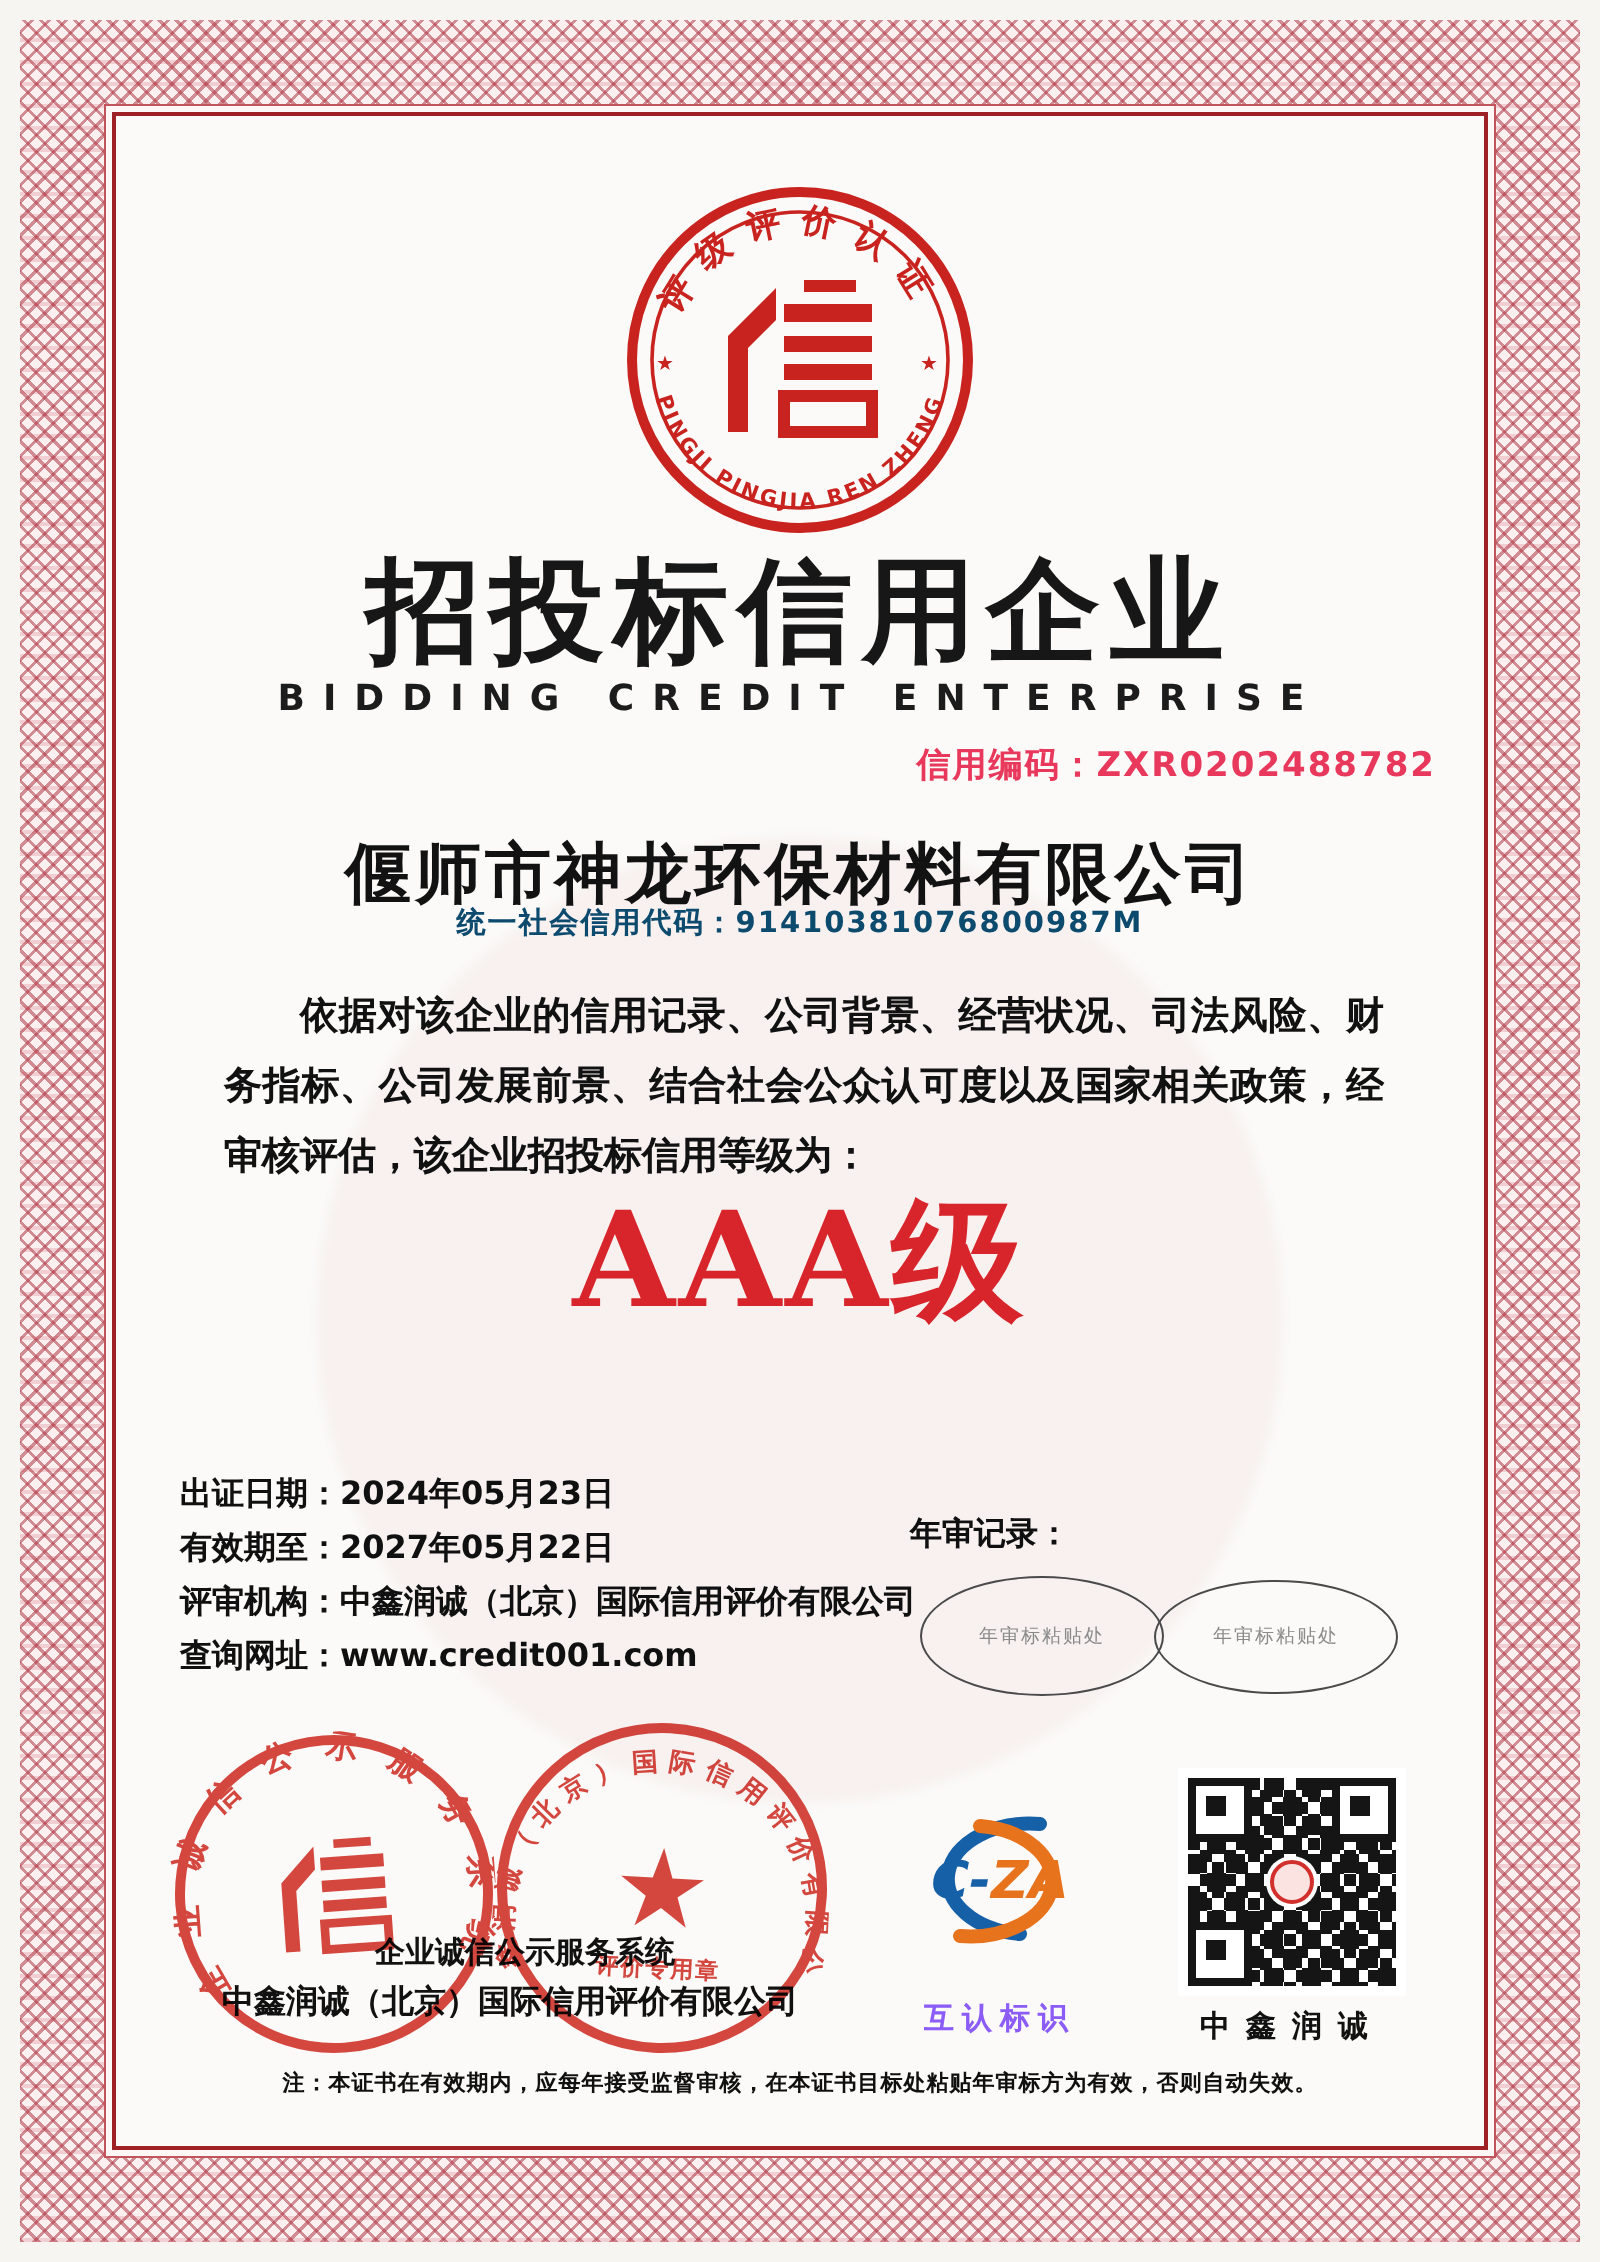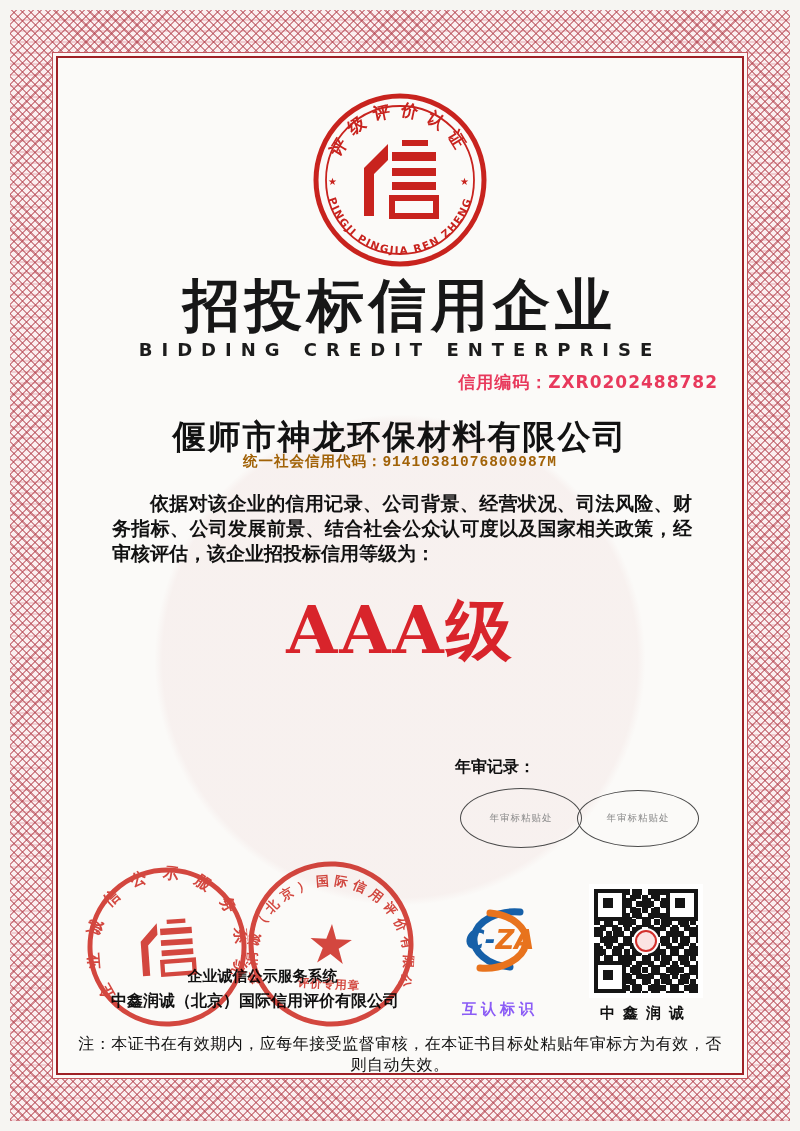--- a/index.html
+++ b/index.html
@@ -18,22 +18,22 @@
   .content{position:absolute;inset:0;}
 
   .abs{position:absolute;}
   .ctr{left:0;right:0;text-align:center;}
 
   .seal-top{left:312px;top:92px;width:176px;height:176px;}
   .title{top:268px;font-size:57px;font-weight:900;letter-spacing:5px;color:#171717;}
   .subtitle{top:339px;font-size:18px;font-weight:700;letter-spacing:9px;color:#1c1c1c;}
   .credit-code{top:371px;right:82px;font-size:17px;font-weight:700;color:#e8395c;letter-spacing:1px;margin-left:40px;}
   .company{top:415px;font-size:33px;font-weight:700;color:#121212;letter-spacing:2px;}
-  .uscc{top:452px;font-size:14.5px;font-weight:700;color:#a16207;letter-spacing:1px;font-family:Liberation Mono, monospace;}
-  .body-par{left:112px;top:491px;width:580px;font-size:19px;line-height:25px;font-weight:700;
+  .uscc{top:452px;font-size:14.5px;font-weight:700;color:#0c4a6e;letter-spacing:1px;}
+  .body-par{left:112px;top:491px;width:580px;font-size:19px;line-height:35px;font-weight:700;
     color:#111;text-indent:2em;text-align:justify;}
   .grade{top:586px;font-size:66px;font-weight:900;color:#d8242b;
     font-family:"DejaVu Serif","Liberation Serif",serif;letter-spacing:2px;}
 
   .info-block{left:90px;top:733px;font-size:16px;font-weight:700;color:#101010;}
   .info-row{height:27px;line-height:27px;white-space:nowrap;}
   .annual-label{left:455px;top:757px;font-size:16px;font-weight:700;color:#101010;text-align:center;}
   .oval{border:1.6px solid #4a4a4a;border-radius:50%;display:flex;align-items:center;
     justify-content:center;color:#8a8a8a;font-size:9.5px;letter-spacing:1px;}
   .oval1{left:460px;top:788px;width:120px;height:58px;}
@@ -57,21 +57,21 @@
   .finder{position:absolute;width:24px;height:24px;border:4px solid #151515;background:#fff;}
   .finder::after{content:"";position:absolute;left:5px;top:5px;width:10px;height:10px;background:#151515;}
   .f-tl{left:5px;top:5px;} .f-tr{right:5px;top:5px;} .f-bl{left:5px;bottom:5px;}
   .qr-center{position:absolute;left:50%;top:50%;transform:translate(-50%,-50%);
     width:26px;height:26px;background:#fff;border-radius:50%;display:flex;align-items:center;justify-content:center;}
   .qr-center span{width:18px;height:18px;border:2px solid #d2302c;border-radius:50%;
     background:#fbe3e2;display:block;}
   .qr-label{left:583px;top:1004px;width:126px;text-align:center;font-size:15px;font-weight:800;
     letter-spacing:8px;color:#111;}
 
-  .note{left:72px;right:72px;top:1034px;text-align:center;font-size:16px;font-weight:400;
+  .note{left:72px;right:72px;top:1034px;text-align:center;font-size:11px;font-weight:700;
     color:#101010;letter-spacing:.5px;}
 </style>
 </head>
 <body>
 
 <div class="page">
   <div class="border-band"></div>
   <div class="inner-paper"></div>
   <div class="watermark"></div>
 
@@ -111,20 +111,34 @@
 
     <div class="abs ctr company">偃师市神龙环保材料有限公司</div>
     <div class="abs ctr uscc">
       <span>统一社会信用代码：</span><span>91410381076800987M</span>
     </div>
 
     <div class="abs body-par">依据对该企业的信用记录、公司背景、经营状况、司法风险、财务指标、公司发展前景、结合社会公众认可度以及国家相关政策，经审核评估，该企业招投标信用等级为：</div>
 
     <div class="abs ctr grade">AAA级</div>
 
+    <div class="abs info-block">
+      <div class="info-row">
+        <span>出证日期：</span><span>2024年05月23日</span>
+      </div>
+      <div class="info-row">
+        <span>有效期至：</span><span>2027年05月22日</span>
+      </div>
+      <div class="info-row">
+        <span>评审机构：</span><span>中鑫润诚（北京）国际信用评价有限公司</span>
+      </div>
+      <div class="info-row">
+        <span>查询网址：</span><span>www.credit001.com</span>
+      </div>
+    </div>
 
     <div class="abs annual-label">年审记录：</div>
     <div class="abs oval oval1">年审标粘贴处</div>
     <div class="abs oval oval2">年审标粘贴处</div>
 
     <div class="abs footer-line1">企业诚信公示服务系统</div>
     <div class="abs footer-line2">中鑫润诚（北京）国际信用评价有限公司</div>
 
     <svg class="abs seal seal-left" viewBox="0 0 162 162">
       <defs>

